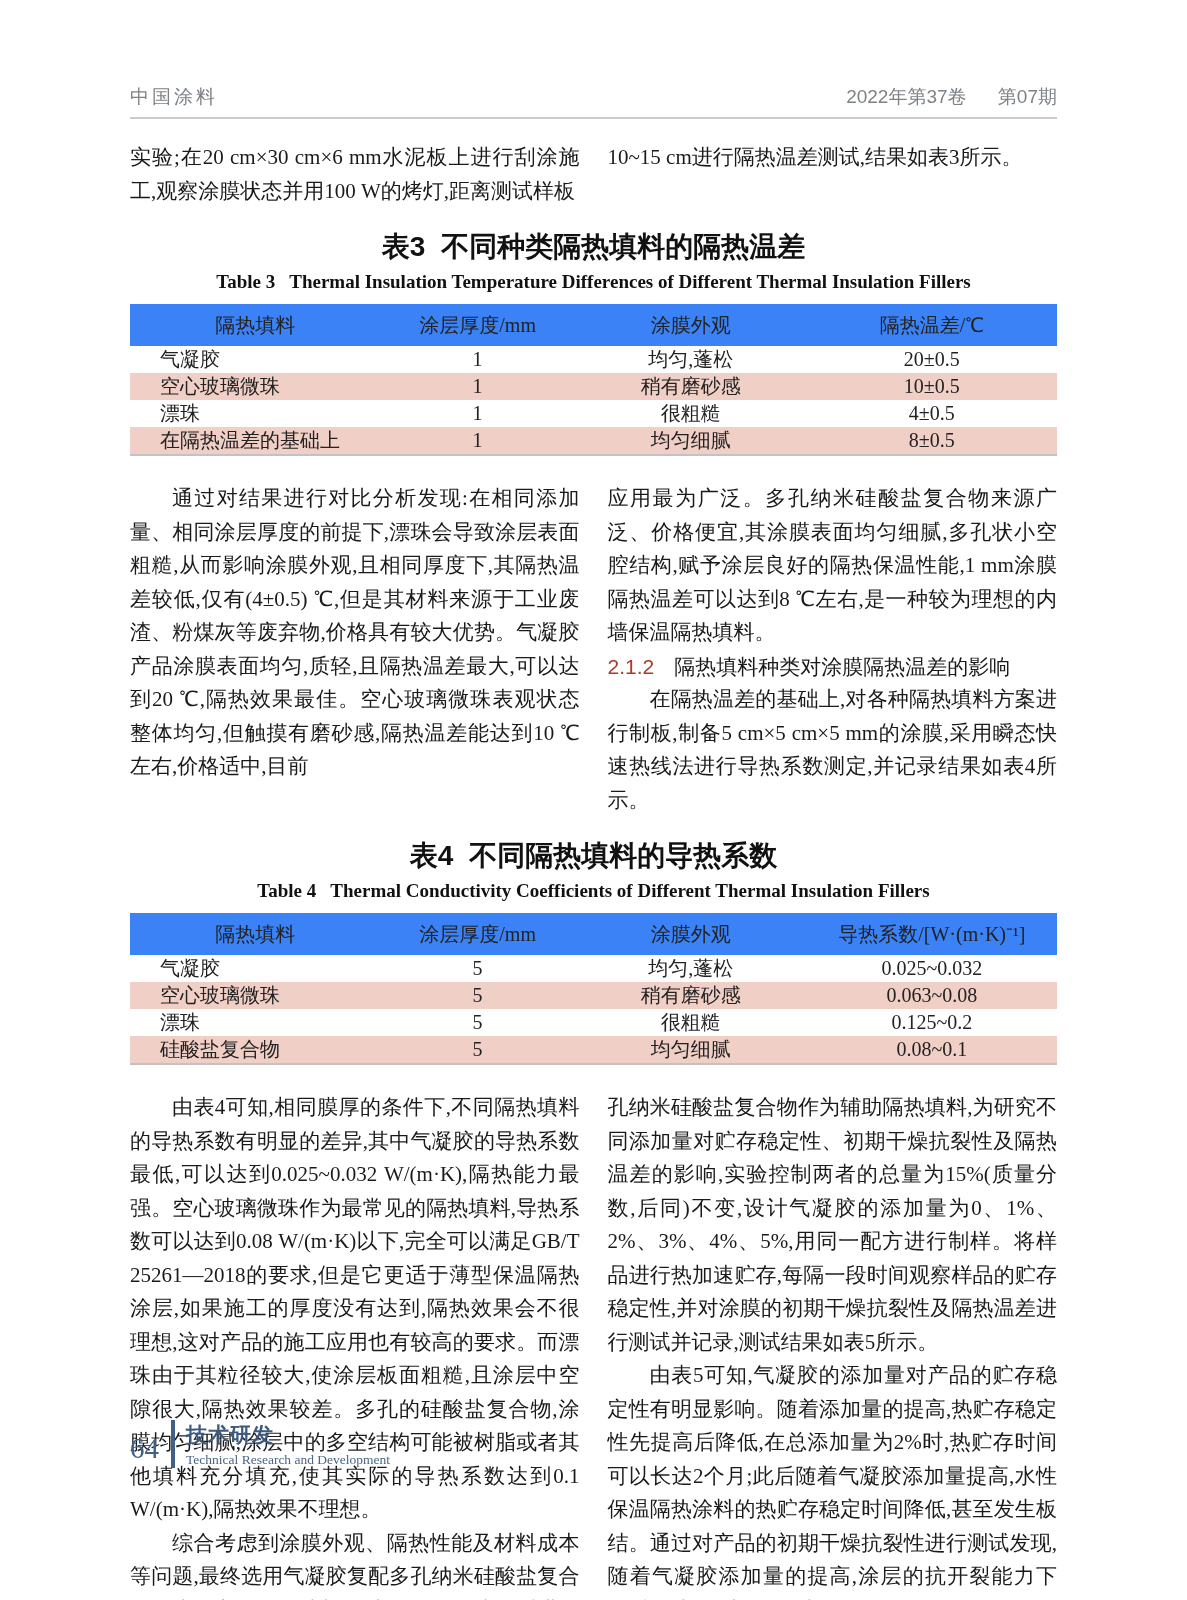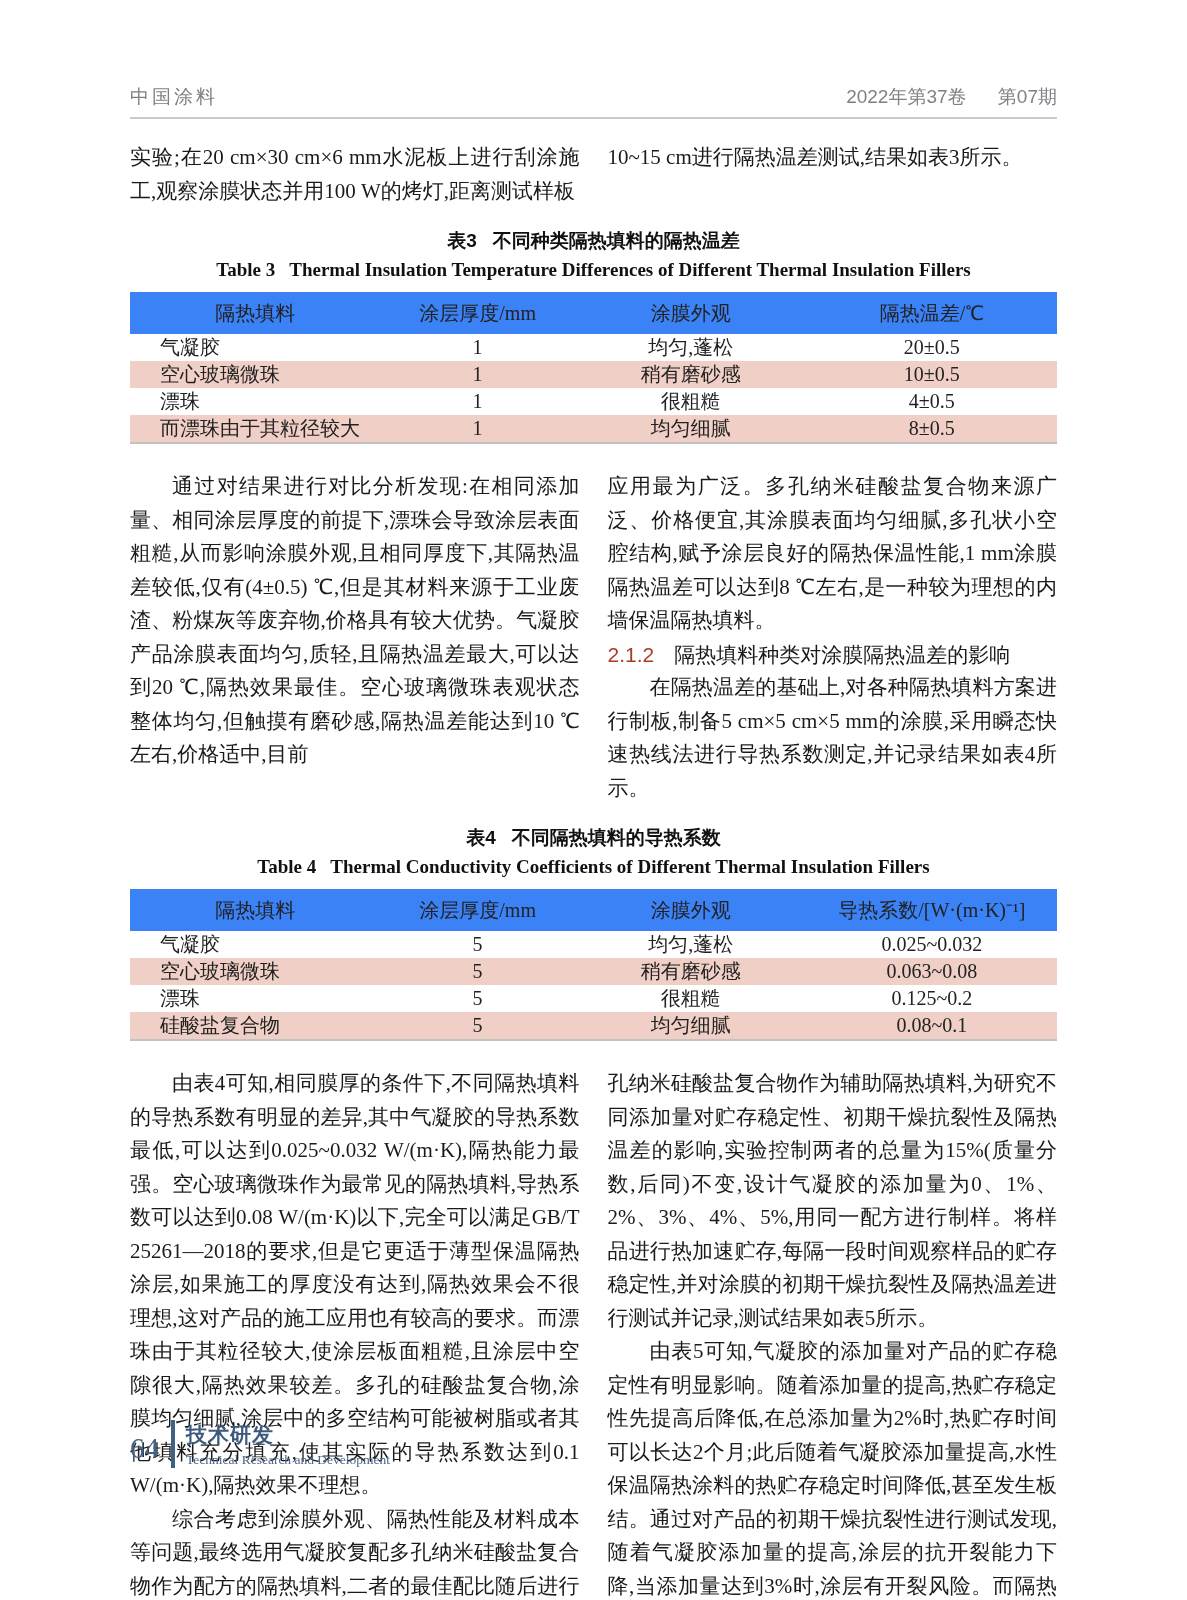--- a/index.html
+++ b/index.html
@@ -24,21 +24,21 @@
   
   .twocol { display:flex; gap:28px; }
   .col { flex:1 1 0; font-size:21px; line-height:33.5px; text-align:justify; }
   .col p { text-align:justify; }
   .indent { text-indent:2em; }
 
   .intro { margin-top:22px; }
 
   
   .table-block { margin-top:20px; }
-  .tbl-title-cn { text-align:center; font-weight:bold; font-size:19px;
+  .tbl-title-cn { text-align:center; font-weight:bold; font-size:28px;
      font-family:"Liberation Sans", sans-serif; color:#111; }
   .tbl-title-cn .tag { margin-right:16px; }
   .tbl-title-en { text-align:center; font-weight:bold; font-size:19px; margin-top:5px;
      font-family:"Liberation Serif", serif; color:#111; }
   .tbl-title-en .tag { margin-right:14px; }
   table.data { width:100%; border-collapse:collapse; margin-top:11px;
      font-size:20px; border-bottom:2px solid #c2c2c2; }
   table.data th { background:#3b82f6; font-weight:normal; height:42px; text-align:center; color:#222; }
   table.data td { height:20px; text-align:center; color:#222; }
   table.data tbody tr:nth-child(even) { background:#f0cfc6; }
@@ -115,21 +115,21 @@
             <td>稍有磨砂感</td>
             <td>10±0.5</td>
           </tr>
           <tr>
             <td>漂珠</td>
             <td>1</td>
             <td>很粗糙</td>
             <td>4±0.5</td>
           </tr>
           <tr>
-            <td>而漂珠由于其粒径较大</td>
+            <td>在隔热温差的基础上</td>
             <td>1</td>
             <td>均匀细腻</td>
             <td>8±0.5</td>
           </tr>
         </tbody>
       </table>
     </div>
 
     <div class="twocol midcols">
       <div class="col">

